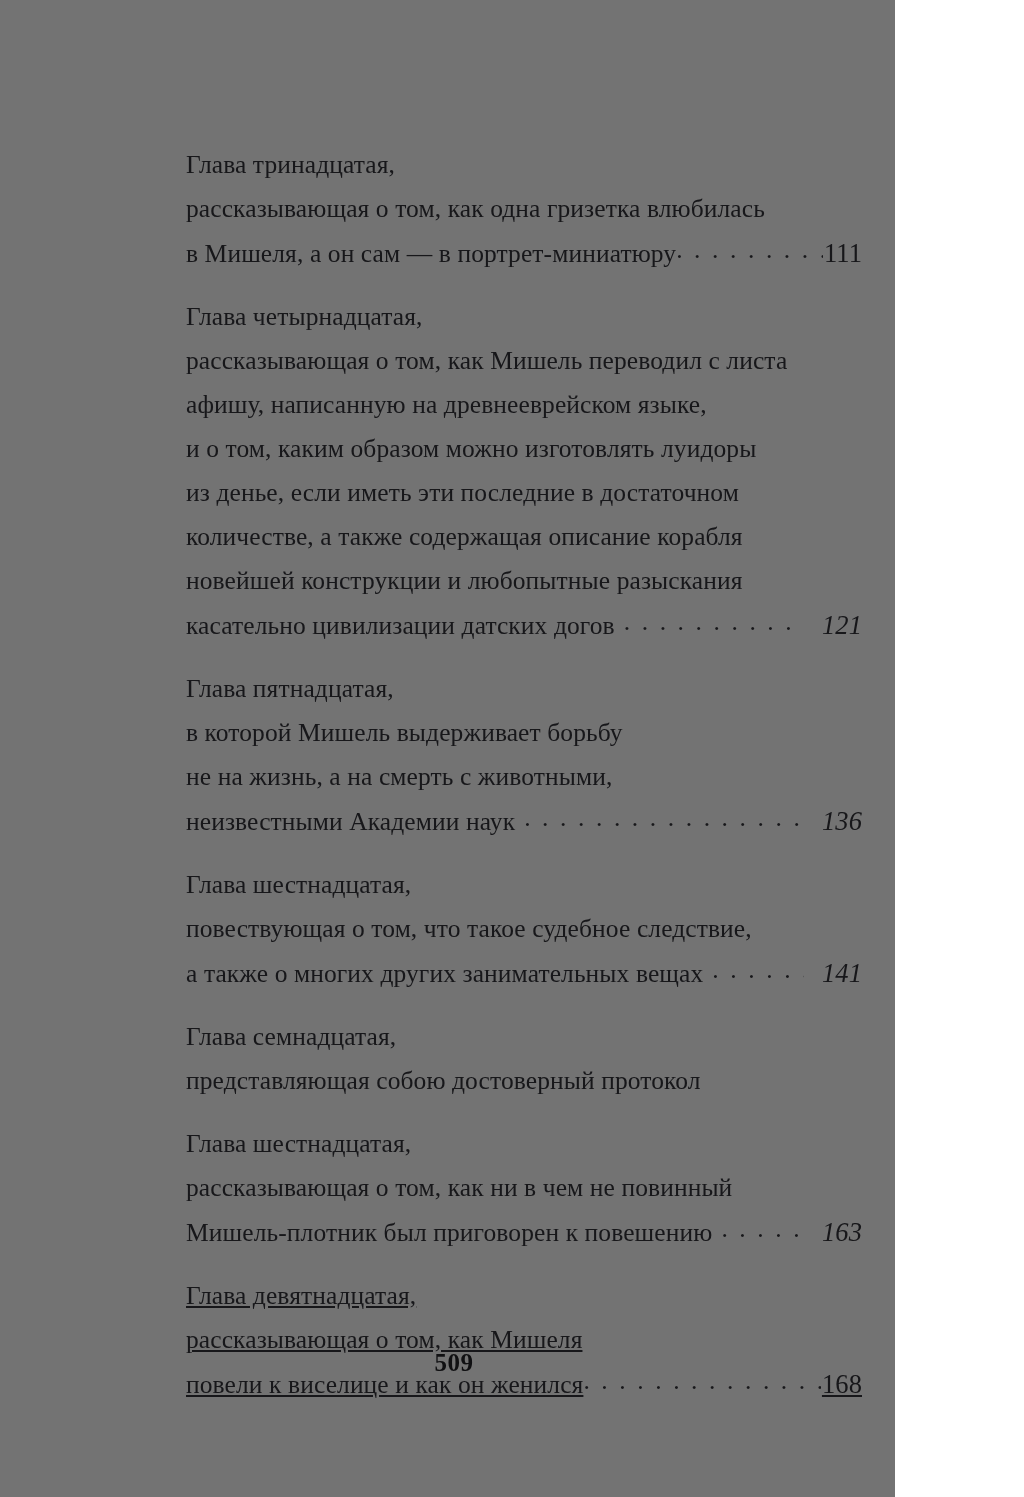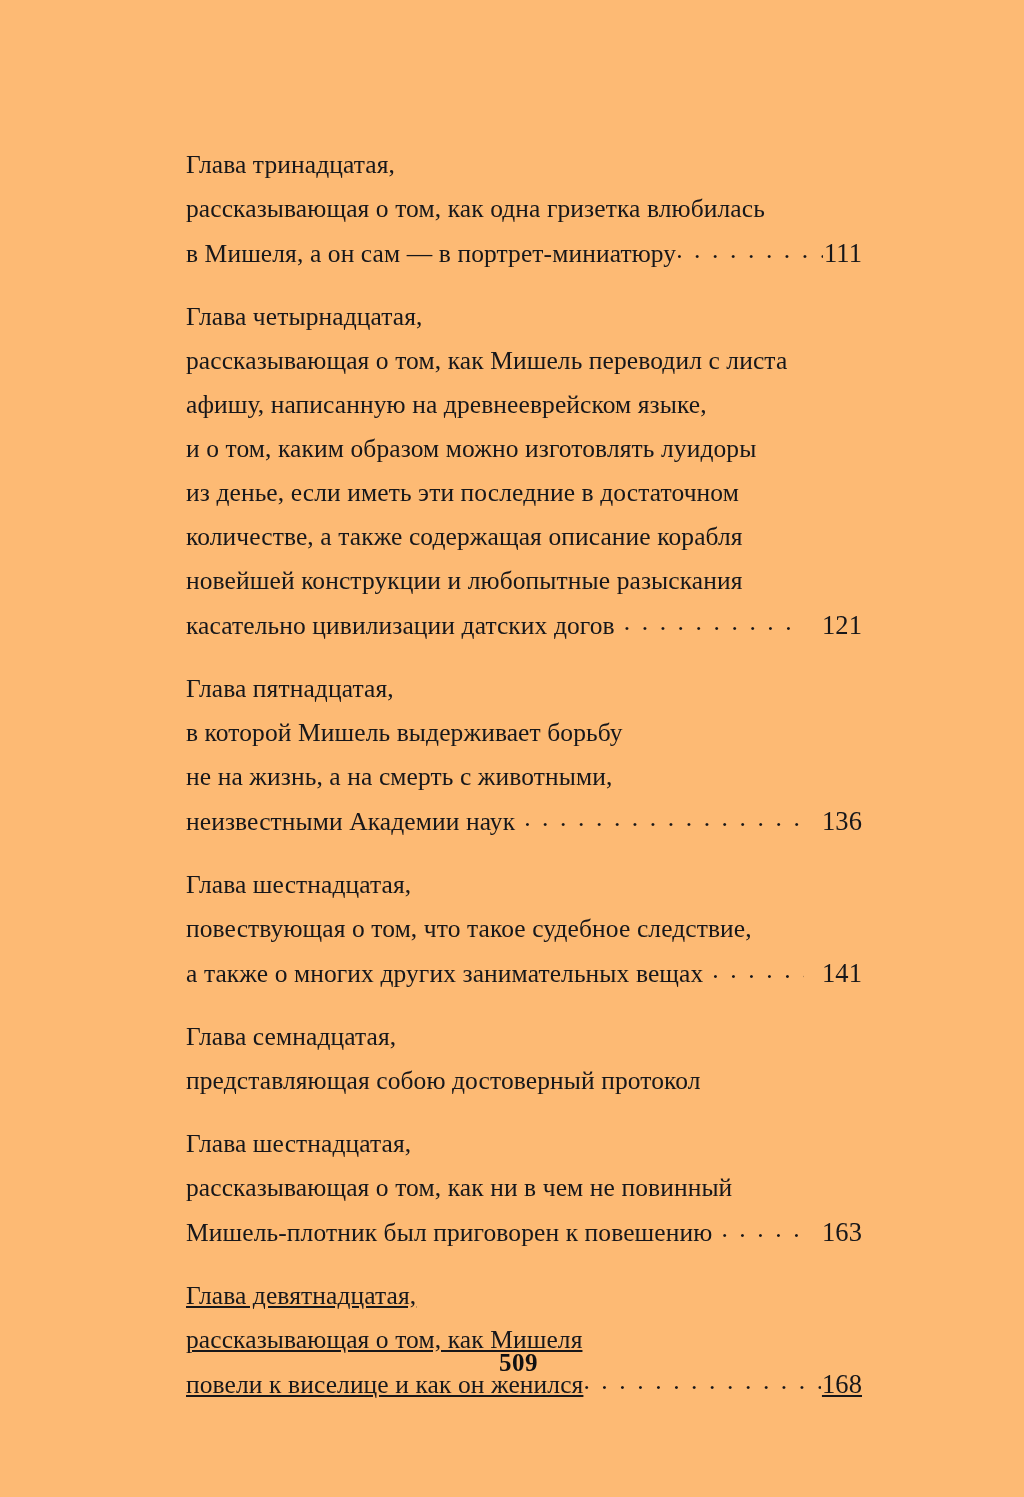--- a/index.html
+++ b/index.html
@@ -12,23 +12,23 @@
     height: 1497px;
     background: #ffffff;
     font-family: "Liberation Serif", "DejaVu Serif", serif;
     color: #17171a;
     -webkit-font-smoothing: antialiased;
     overflow: hidden;
   }
 
   #page {
     position: relative;
-    width: 1024px;
+    width: 895px;
     height: 1497px;
-    background: #fdba74;
+    background: #737373;
     box-sizing: border-box;
   }
 
   #toc {
     position: absolute;
     left: 186px;
     top: 143px;
     width: 676px;
   }
 
@@ -84,20 +84,21 @@
     margin-left: 0;
   }
   .toc-line.tight .leader-page {
     margin-left: 0;
   }
   .toc-line.gap .leader-dots {
     margin-left: 9px;
   }
   .toc-line.gap .leader-page {
     margin-left: 17px;
+    font-style: italic;
   }
 
   .leader-page {
     flex: 0 0 auto;
     font-size: 26.5px;
     text-align: left;
   }
 
   #folio {
     position: absolute;

